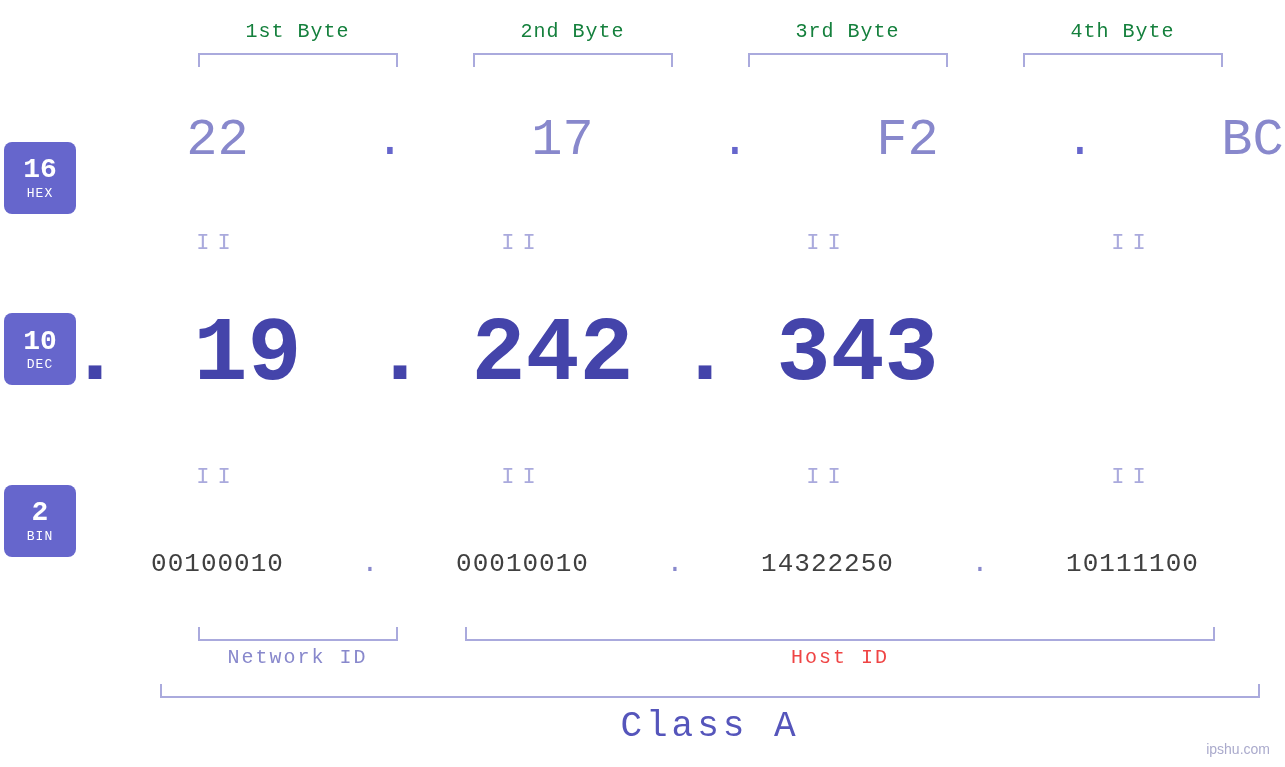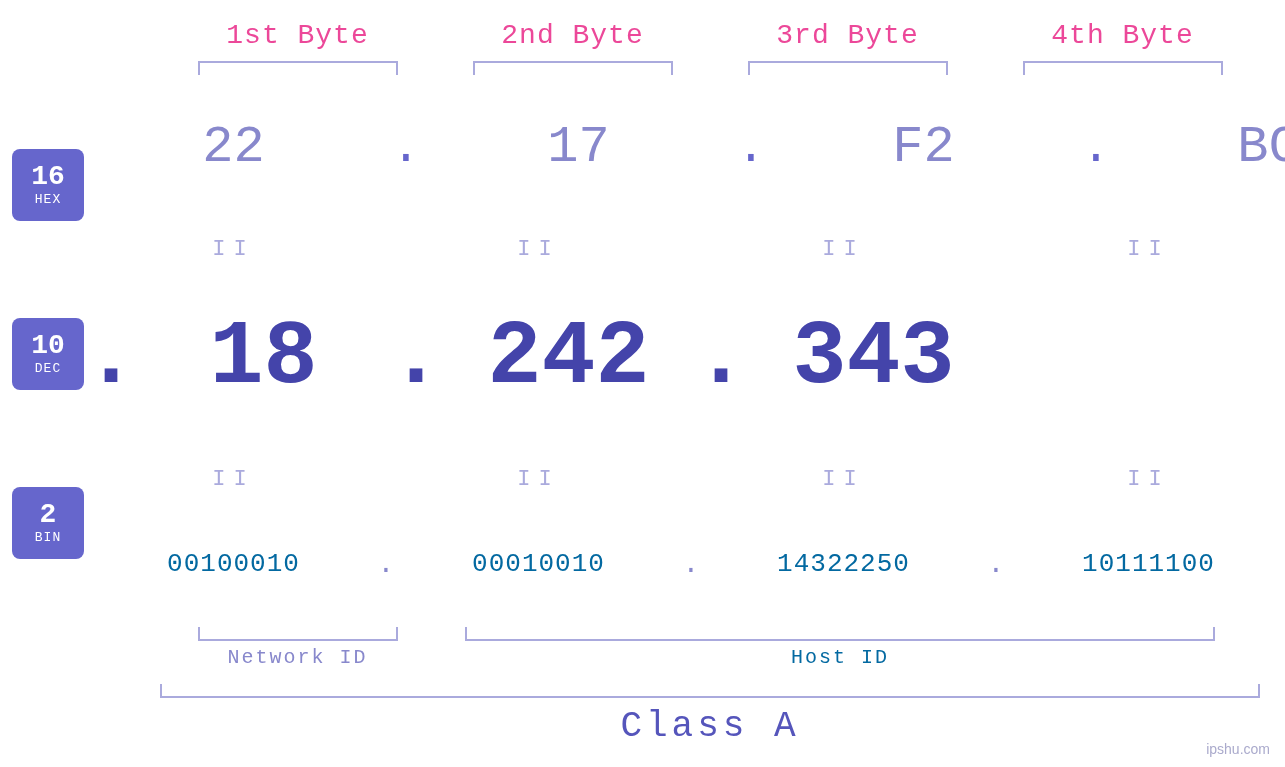--- a/index.html
+++ b/index.html
@@ -23,22 +23,22 @@
 
     
     .byte-headers {
       display: flex;
       margin-left: 160px;
       margin-bottom: 10px;
     }
     .byte-header {
       width: 275px;
       text-align: center;
-      color: #ec4899;
-      font-size: 28px;
+      color: #15803d;
+      font-size: 20px;
       letter-spacing: 1px;
     }
 
     
     .top-brackets {
       display: flex;
       margin-left: 160px;
       margin-bottom: 15px;
     }
     .bracket-cell {
@@ -62,21 +62,21 @@
       flex: 1;
     }
 
     
     .badges-col {
       width: 160px;
       display: flex;
       flex-direction: column;
       justify-content: space-around;
       align-items: center;
-      padding: 10px 12px;
+      padding: 10px 4px;
     }
 
     .badge {
       width: 72px;
       height: 72px;
       background: #6666cc;
       border-radius: 8px;
       display: flex;
       flex-direction: column;
       align-items: center;
@@ -145,21 +145,21 @@
     }
     .dec-dot {
       font-size: 90px;
       font-weight: bold;
       color: #4444aa;
     }
 
     
     .bin-value {
       font-size: 26px;
-      color: #0369a1;
+      color: #404040;
       font-family: 'Courier New', Courier, monospace;
       letter-spacing: 1px;
     }
     .bin-dot {
       font-size: 28px;
       color: #8888cc;
     }
     .equals-cell {
       width: 275px;
       text-align: center;
@@ -221,21 +221,21 @@
       width: 275px;
       text-align: center;
       color: #8888cc;
       font-size: 20px;
       letter-spacing: 2px;
       font-family: Liberation Mono, monospace;
     }
     .host-id-label {
       width: 750px;
       text-align: center;
-      color: #0369a1;
+      color: #ef4444;
       font-size: 20px;
       letter-spacing: 2px;
       font-family: 'Courier New', Courier, monospace;
     }
 
     
     .class-section {
       margin-left: 160px;
       margin-top: 15px;
     }
@@ -358,21 +358,21 @@
         <div class="equals-cell">
           <span>II</span>
         </div>
       </div>
 
       <div class="values-row row-dec">
         <div class="dot-cell">
           <span class="dec-dot">.</span>
         </div>
         <div class="value-cell">
-          <span class="dec-value">18</span>
+          <span class="dec-value">19</span>
         </div>
         <div class="dot-cell">
           <span class="dec-dot">.</span>
         </div>
         <div class="value-cell">
           <span class="dec-value">242</span>
         </div>
         <div class="dot-cell">
           <span class="dec-dot">.</span>
         </div>

